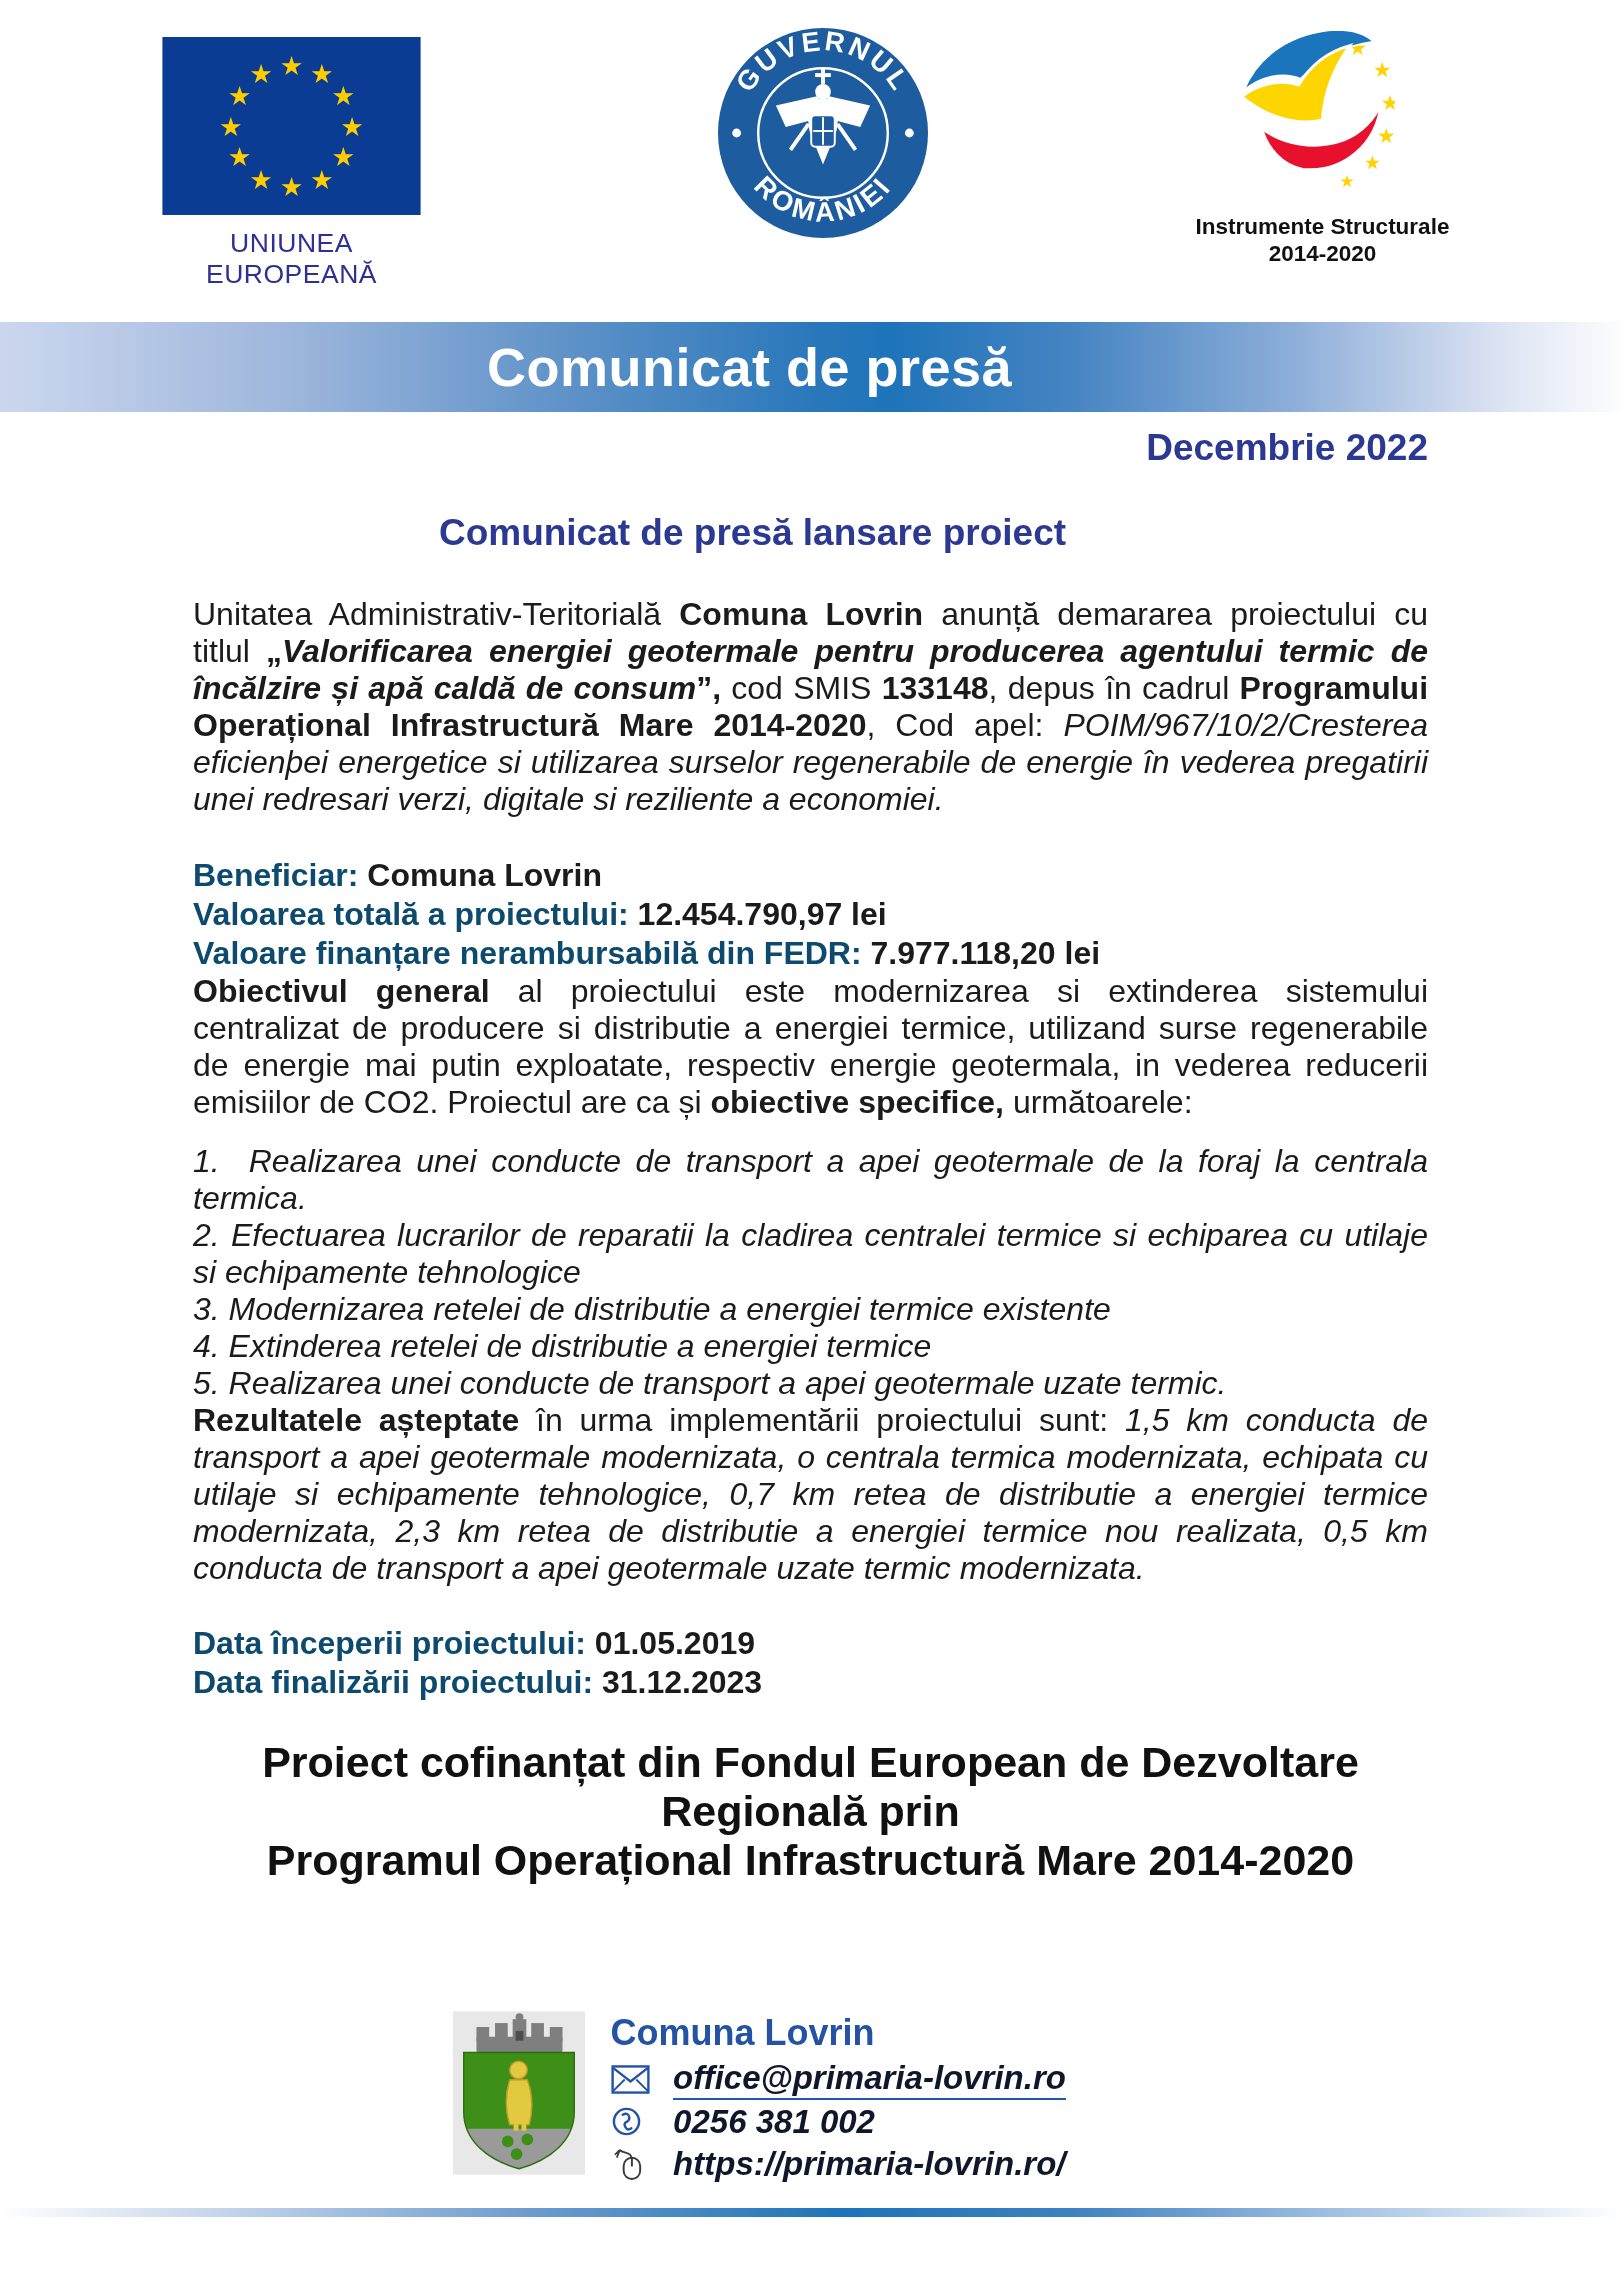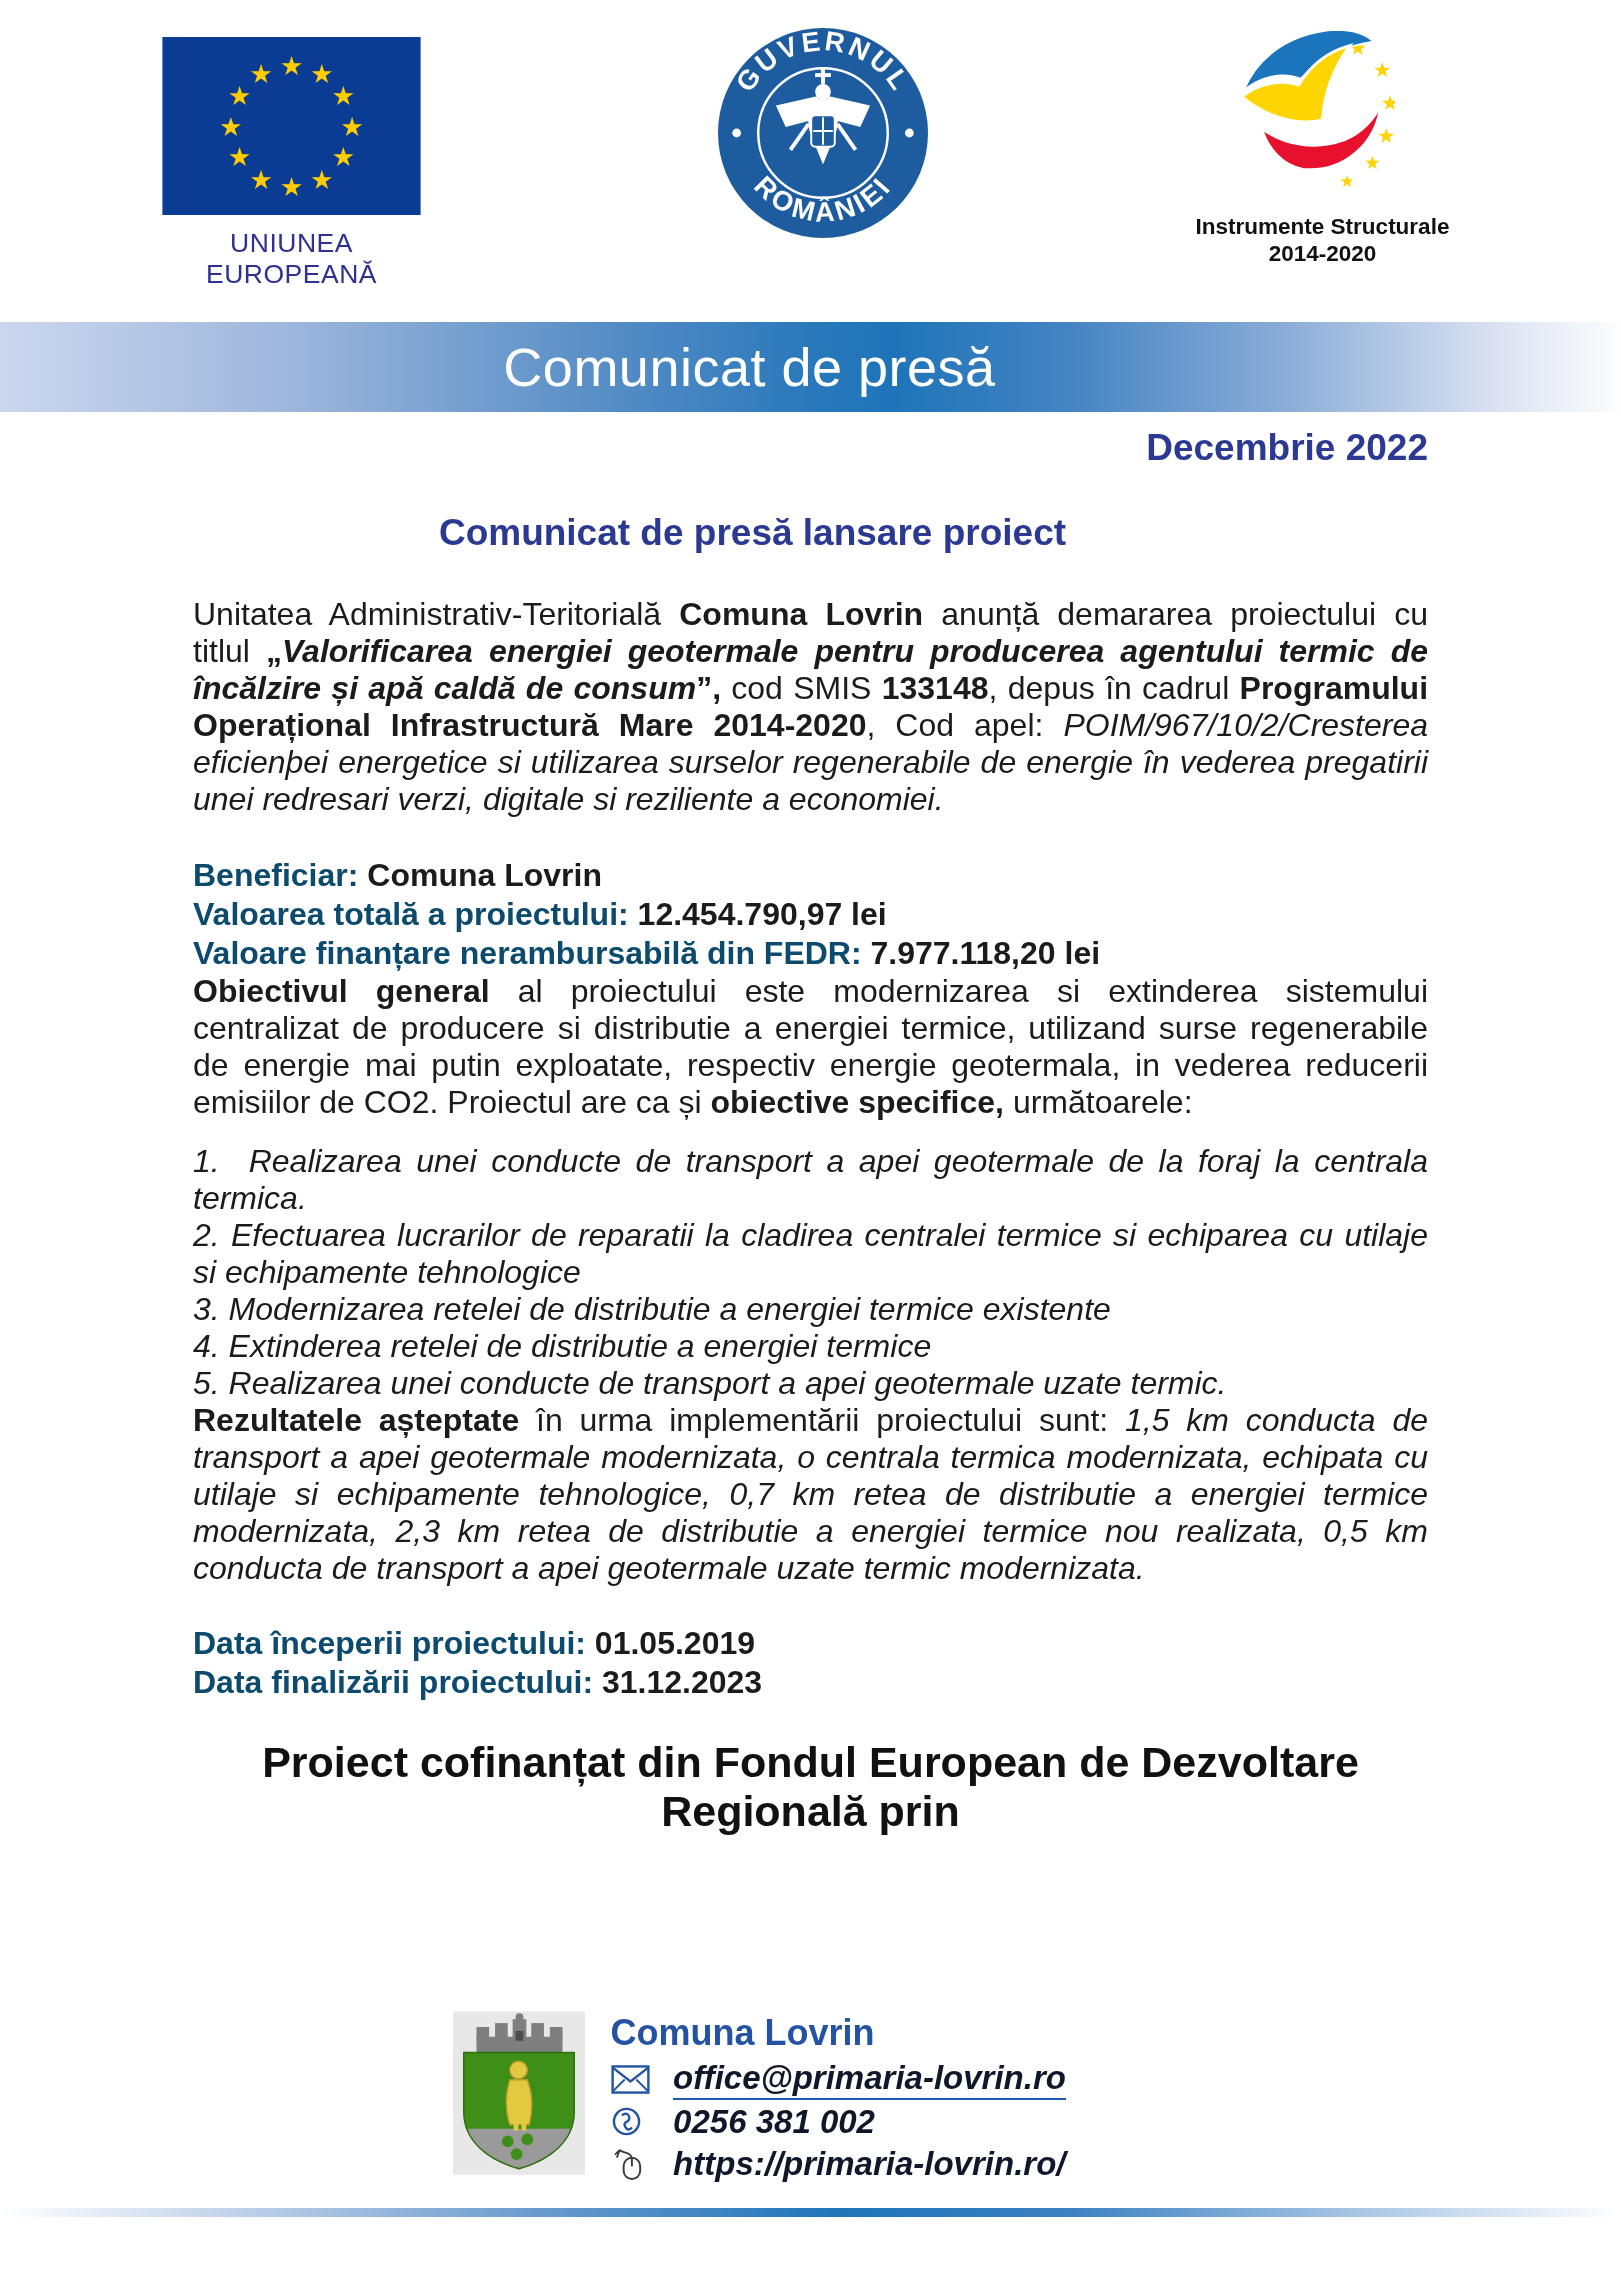--- a/index.html
+++ b/index.html
@@ -21,21 +21,21 @@
   .is-caption{position:absolute;left:1194px;top:213px;width:257px;text-align:center;
               font-size:22.5px;font-weight:700;color:#111;line-height:27.4px;}
   
   .banner{
     position:absolute;left:0;top:322px;width:100%;height:90px;
     background:linear-gradient(90deg,#ccd7ee 0%,#9db6dc 18%,#5varbage 0,#5b90c7 36%,#2a78bb 50%,#1e74b9 55%,#4584c2 66%,#8fafd9 80%,#d9e1f1 92%,#fdfdfe 100%);
     display:flex;align-items:center;justify-content:center;
   }
   .banner-title{
     transform:translateX(-61px);
-    color:#ffffff;font-size:54px;font-weight:400;letter-spacing:0.5px;
+    color:#ffffff;font-size:54px;font-weight:700;letter-spacing:0.5px;
   }
   .date-line{
     position:absolute;right:193px;top:427px;
     font-size:37px;font-weight:700;color:#2b3993;
   }
   .doc-title{
     position:absolute;left:0;top:512px;width:100%;text-align:center;
     font-size:37px;font-weight:700;color:#2b3993;margin:0;
   }
   .doc-title span{display:inline-block;transform:translateX(-58px);}
@@ -187,20 +187,21 @@
 
     <p class="results-par"><span class="b">Rezultatele așteptate</span><span> în urma implementării proiectului sunt: </span><span class="i">1,5 km conducta de transport a apei geotermale modernizata, o centrala termica modernizata, echipata cu utilaje si echipamente tehnologice, 0,7 km retea de distributie a energiei termice modernizata, 2,3 km retea de distributie a energiei termice nou realizata, 0,5 km conducta de transport a apei geotermale uzate termic modernizata.</span></p>
 
     <div class="dates-block">
       <div><span class="b c-blue">Data începerii proiectului:</span><span class="b"> 01.05.2019</span></div>
       <div><span class="b c-blue">Data finalizării proiectului:</span><span class="b"> 31.12.2023</span></div>
     </div>
 
     <div class="cofinance">
       <div>Proiect cofinanțat din Fondul European de Dezvoltare Regională prin</div>
+      <div>Programul Operațional Infrastructură Mare 2014-2020</div>
     </div>
   </div>
 
   <div class="footer">
 
     <svg width="132" height="164" viewBox="0 0 135 167">
       <rect x="0" y="0" width="135" height="167" fill="#e8e8e8"></rect>
       <g fill="#7f7f7f">
         <rect x="24" y="26" width="88" height="16" rx="2"></rect>
         <rect x="24" y="16" width="13" height="14"></rect>

